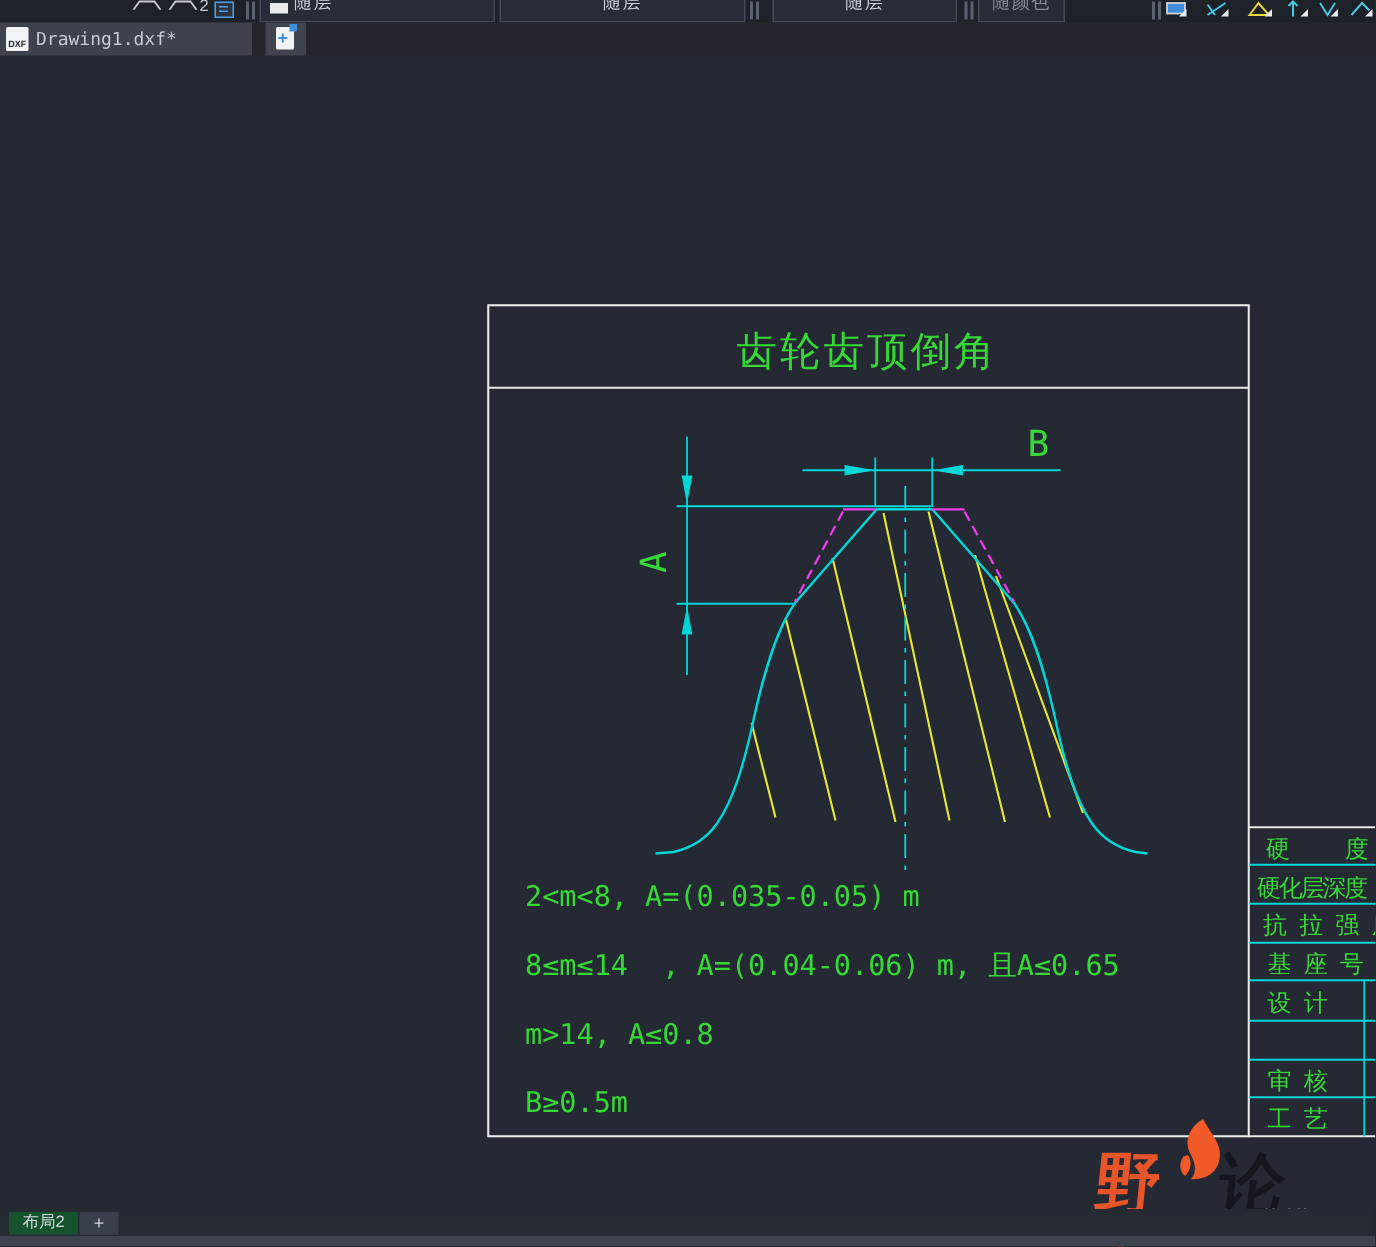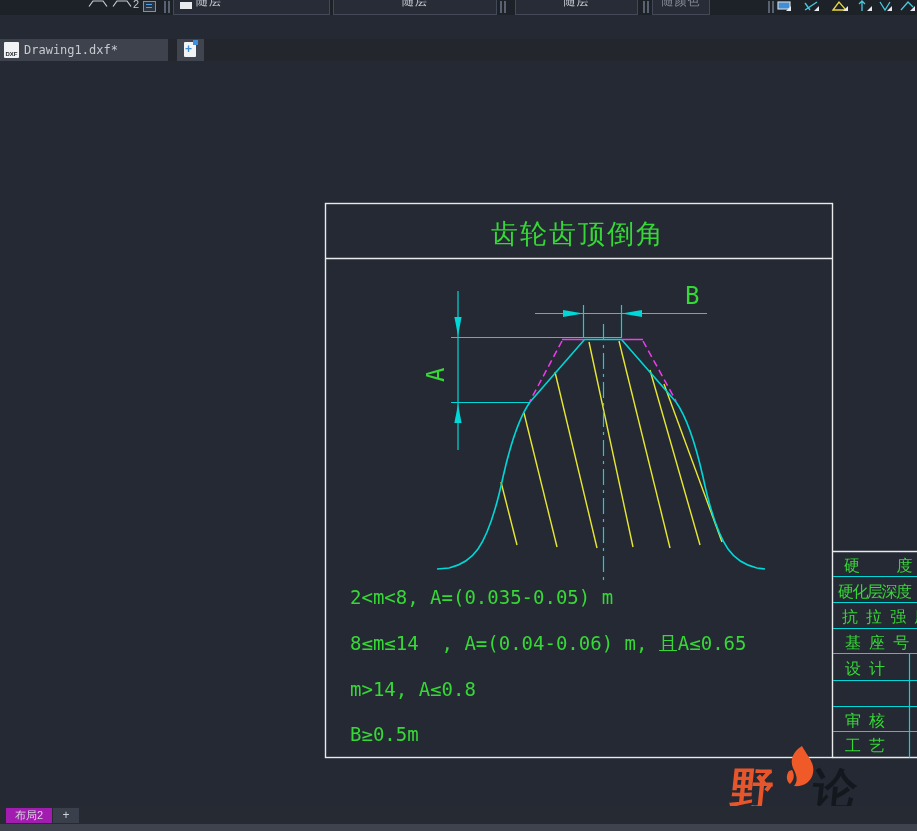--- a/index.html
+++ b/index.html
@@ -11,33 +11,33 @@
   .ddbox{position:absolute;top:0;height:15px;background:#272c36;border:1px solid #434956;border-top:none;
          box-sizing:border-box;overflow:hidden;text-decoration:underline;}
   .ddbox .ddtext{position:absolute;top:-5px;width:100%;text-align:center;font-size:12px;line-height:13px;
          color:#cdd1d8;letter-spacing:1px;}
   .ddbox .swatch{position:absolute;left:6px;top:2px;width:12px;height:7px;background:#e8eaee;}
   .ddtext.dim{color:#868c98;}
   .scale2{position:absolute;left:133px;top:-2px;color:#c3c7cf;font-size:11px;}
   .bluelist{position:absolute;left:143px;top:1px;width:11px;height:9px;border:1px solid #4a9fe8;background:#2a3340;}
   .bluelist:before{content:"";position:absolute;left:2px;top:2px;width:6px;height:1px;background:#4a9fe8;box-shadow:0 3px 0 #4a9fe8;}
   
-  .bar2{position:absolute;left:0;top:15px;width:917px;height:22px;background:#23262d;z-index:5;margin-top:24px;}
+  .bar2{position:absolute;left:0;top:15px;width:917px;height:22px;background:#23262d;z-index:5;}
   .filetab{position:absolute;left:0;top:0;width:168px;height:22px;background:#3d424c;}
   .dxficon{position:absolute;left:4px;top:3px;width:15px;height:16px;background:#f2f3f5;border-radius:1px;}
   .dxficon span{position:absolute;left:0;bottom:1px;width:100%;text-align:center;font-size:6px;font-weight:bold;color:#22262e;letter-spacing:0;}
   .filetab .tlabel{position:absolute;left:24px;top:4px;font-size:12px;color:#c6cad1;
         font-family:"DejaVu Sans Mono",monospace;letter-spacing:0;}
   .newbtn{position:absolute;left:177px;top:0;width:27px;height:22px;background:#3f444e;}
   .newpage{position:absolute;left:7px;top:3px;width:12px;height:15px;background:#f2f3f5;border-radius:1px;}
   .newpage b{position:absolute;left:1px;top:2px;color:#3e8fd8;font-size:12px;font-weight:bold;line-height:10px;}
   .newpage i{position:absolute;right:-2px;top:-2px;width:5px;height:5px;background:#3e8fd8;}
   
   .layoutbar{position:absolute;left:0;top:806px;width:917px;height:18px;background:#262b33;z-index:4;}
-  .laytab{position:absolute;left:6px;top:2px;height:15px;line-height:15px;padding:0 9px;background:#a21caf;
+  .laytab{position:absolute;left:6px;top:2px;height:15px;line-height:15px;padding:0 9px;background:#14532d;
           color:#d6d9de;font-size:11px;}
   .layplus{position:absolute;left:53px;top:2px;width:26px;height:15px;line-height:14px;background:#3a404b;
           color:#cfd3d9;font-size:12px;text-align:center;}
   .statusstrip{position:absolute;left:0;top:824px;width:917px;height:7px;background:#3e434d;z-index:4;}
   
   .wm{position:absolute;left:0;top:0;z-index:3;}
   .wm .brand{position:absolute;font-size:44px;font-weight:bold;transform:skewX(-6deg);
              font-family:"Liberation Sans",sans-serif;}
   .wm .ba{left:727px;top:760px;color:#e8552a;}
   .wm .bb{left:810px;top:760px;color:#14171d;}

